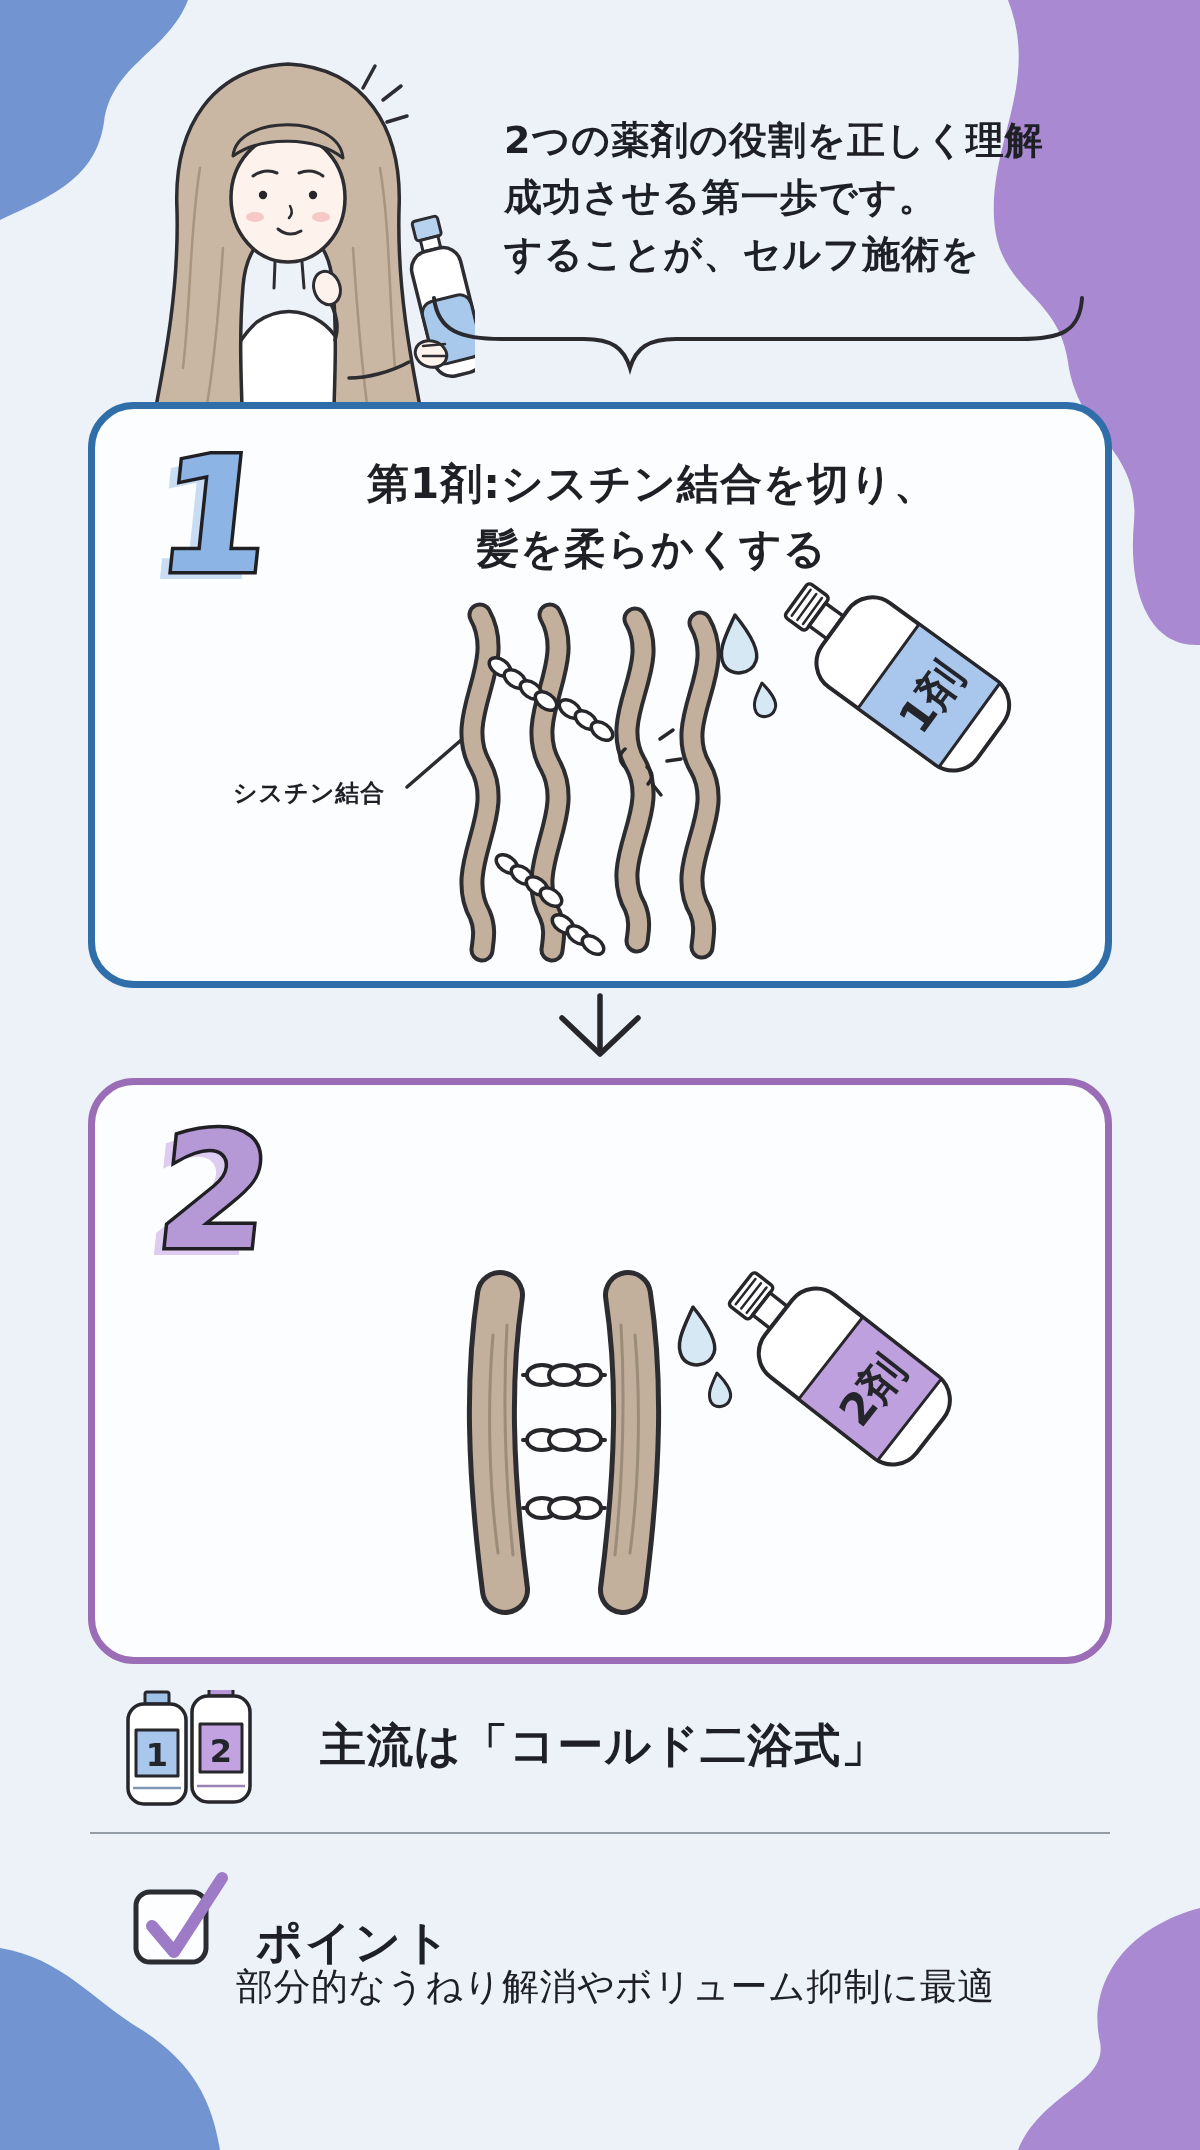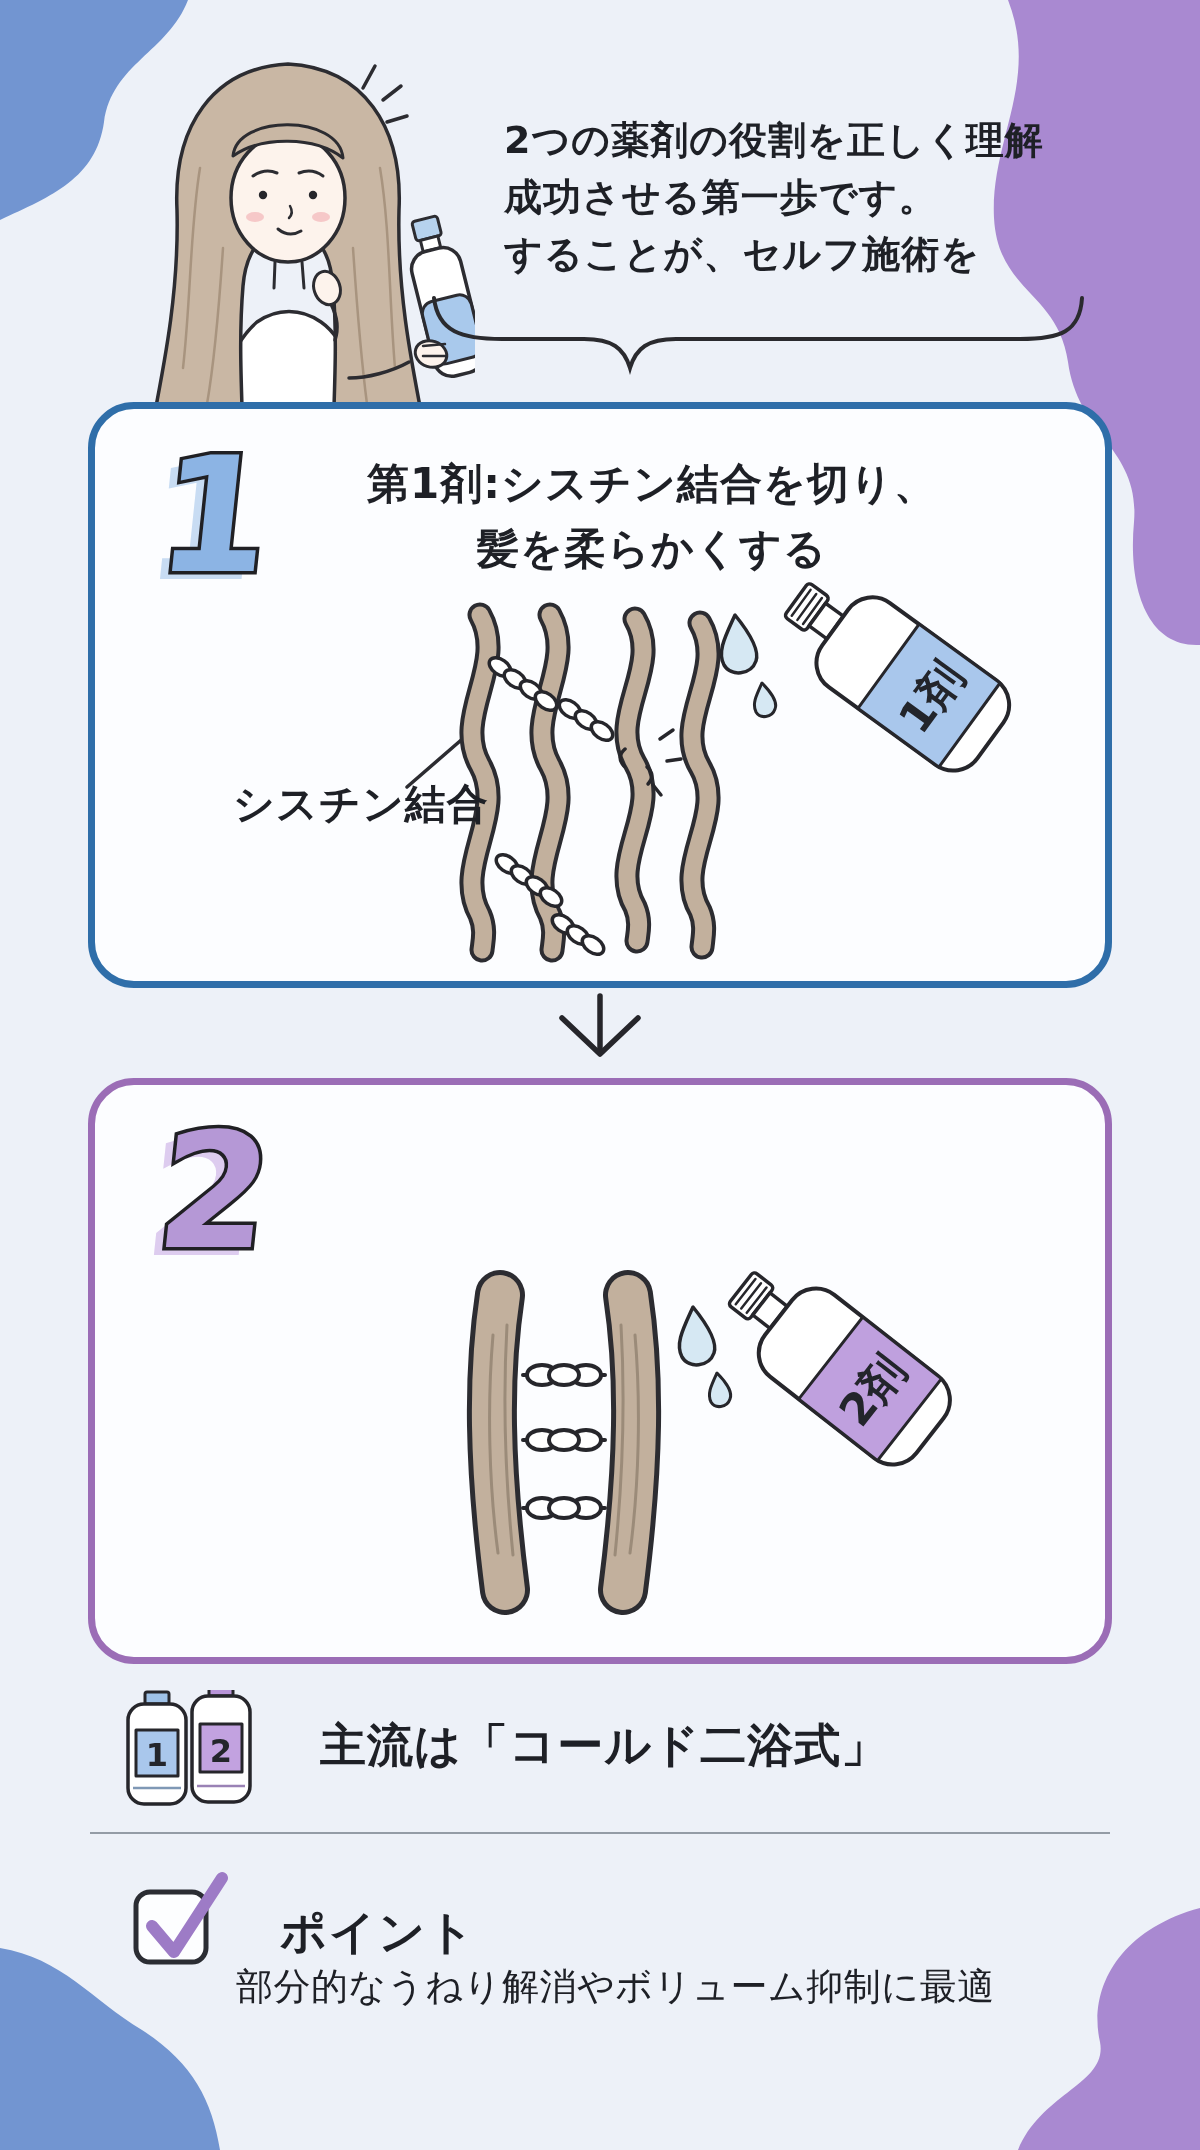--- a/index.html
+++ b/index.html
@@ -24,28 +24,28 @@
   .box1{top:402px;height:586px;border:7px solid #2f6ea9;}
   .box2{top:1078px;height:586px;border:7px solid #9b6db6;}
   .step-title{
     position:absolute;left:150px;right:46px;top:42px;
     text-align:center;font-size:42px;font-weight:700;line-height:1.55;letter-spacing:1px;
   }
   .step-title span{display:block;}
   .numeral{position:absolute;left:46px;top:22px;}
   .cystine-label{
     position:absolute;left:138px;top:368px;
-    font-size:41px;font-weight:700;letter-spacing:1px;
+    font-size:24px;font-weight:700;letter-spacing:1px;
   }
   
   .mainstream-row{left:120px;top:1690px;display:flex;align-items:center;}
   .mainstream-text{margin-left:50px;font-size:46px;font-weight:700;letter-spacing:1px;padding-bottom:6px;}
   .divider{left:90px;top:1832px;width:1020px;height:2px;background:#949ca6;}
   
-  .point-row{left:126px;top:1862px;display:flex;align-items:center;gap:24px;}
+  .point-row{left:126px;top:1862px;display:flex;align-items:flex-end;}
   .point-heading{margin-left:26px;margin-top:30px;font-size:46px;font-weight:700;letter-spacing:2px;}
   .point-desc{left:236px;top:1962px;font-size:37px;font-weight:400;letter-spacing:0.5px;}
 </style>
 </head>
 <body>
 
 <div class="canvas">
 
   <svg class="abs" style="left:0;top:0;" width="1200" height="2150" viewBox="0 0 1200 2150">
     <path d="M0,0 L188,0 C168,52 112,64 104,122 C96,178 52,196 0,220 Z" fill="#7295d1"></path>

